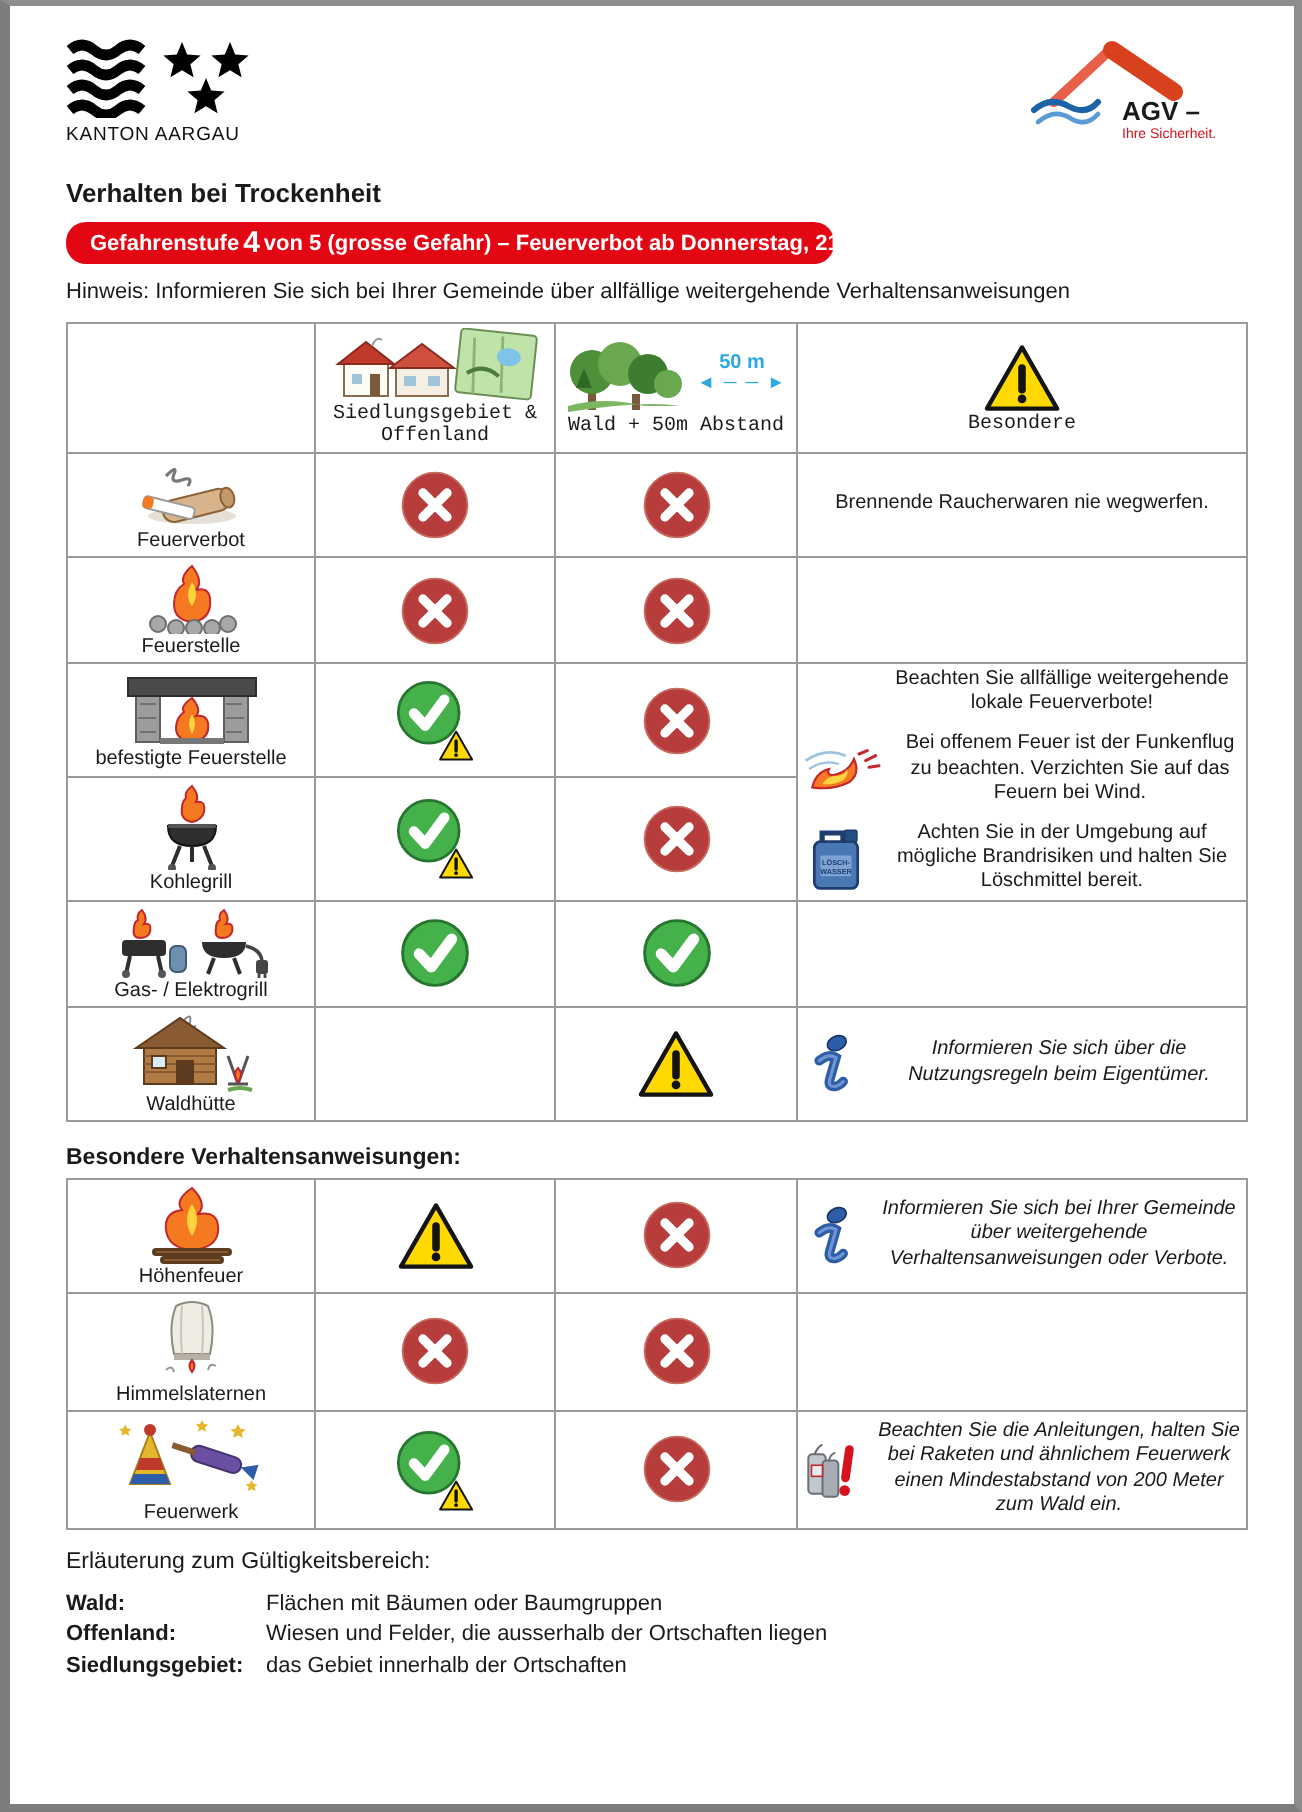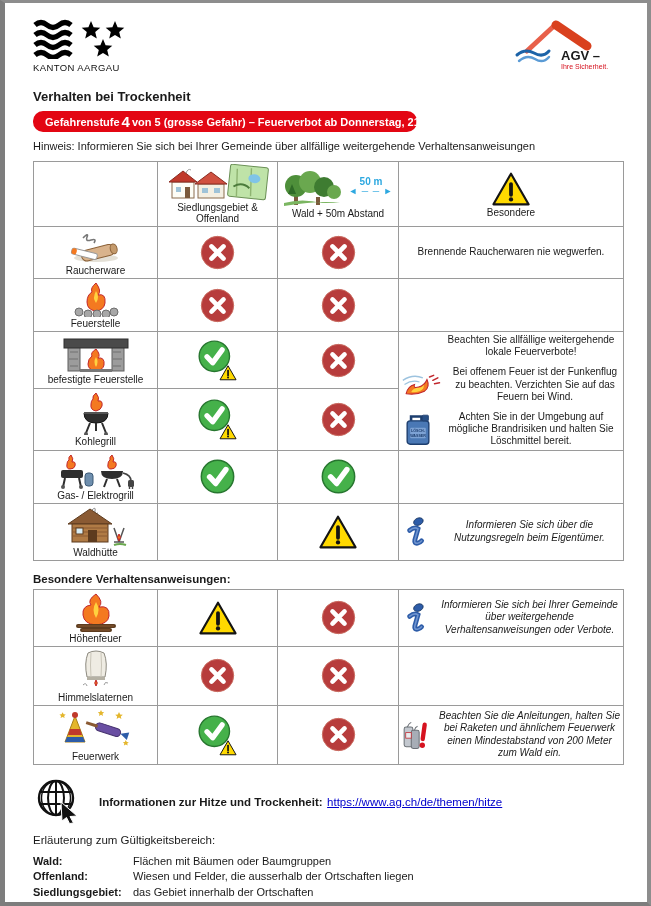--- a/index.html
+++ b/index.html
@@ -43,21 +43,21 @@
   .st.small{width:40px;height:36px;}
   .hintrow{display:flex;align-items:center;gap:7px;font-style:italic;}
   .hintrow .hico{flex:0 0 30px;display:flex;justify-content:center;}
   .merged p{margin:0 0 8px 0;}
   .merged .withico{display:flex;align-items:center;gap:6px;}
   .merged .withico .hico{flex:0 0 34px;display:flex;justify-content:center;}
   .merged .plain{padding-left:40px;}
   .section-title{font-size:11.5px;font-weight:bold;margin:12px 0 4px 0;}
   
   .zone-head{display:flex;flex-direction:column;align-items:center;justify-content:flex-end;}
-  .zone-head .lbl{font-size:10px;line-height:1.1;}
+  .zone-head .lbl{font-size:10px;line-height:1.1;font-family:Liberation Mono, monospace;}
   .wald-wrap{display:flex;align-items:flex-end;gap:4px;}
   .dist{display:flex;flex-direction:column;align-items:center;margin-bottom:12px;}
   .dist .m{color:#2da8e0;font-size:10px;font-weight:bold;}
   .dist .arrow{color:#2da8e0;font-size:9px;letter-spacing:1px;line-height:.9;}
   
   .webrow{display:flex;align-items:center;gap:18px;margin:13px 0 2px 2px;}
   .webrow .txt{font-size:11.5px;font-weight:bold;}
   .webrow a{font-weight:normal;font-size:11.5px;color:#0000cc;}
   .scope-title{font-size:11.5px;font-weight:normal;margin:10px 0 8px 0;}
   .defs{font-size:11px;line-height:1.45;}
@@ -226,21 +226,21 @@
             <ellipse cx="33" cy="28" rx="22" ry="4" fill="#e4e0d6"></ellipse>
             <g transform="rotate(-14 36 22)">
               <rect x="18" y="17" width="34" height="11" rx="5.5" fill="#d9b38c" stroke="#8c6239"></rect>
               <ellipse cx="51" cy="22.5" rx="3.4" ry="5" fill="#c49a6c" stroke="#8c6239"></ellipse>
             </g>
             <g transform="rotate(14 26 26)">
               <rect x="8" y="22" width="26" height="6" rx="2" fill="#fff" stroke="#9a9a9a"></rect>
               <rect x="8" y="22" width="5" height="6" rx="2" fill="#f47920"></rect>
             </g>
           </svg>
-          <span class="lbl">Raucherware</span>
+          <span class="lbl">Feuerverbot</span>
         </div>
             </td>
         <td>
               <svg class="st" viewBox="0 0 40 40">
                 <use href="#sym-forbidden"></use>
               </svg>
             </td>
         <td>
               <svg class="st" viewBox="0 0 40 40">
                 <use href="#sym-forbidden"></use>
@@ -542,33 +542,20 @@
                     <use href="#sym-firecracker"></use>
                   </svg>
                 </span>
             <span>Beachten Sie die Anleitungen, halten Sie bei Raketen und ähnlichem Feuerwerk einen Mindestabstand von 200 Meter zum Wald ein.</span>
           </div>
         </td>
       </tr>
     </tbody>
       </table>
 
-    <div class="webrow">
-      <svg width="46" height="46" viewBox="0 0 46 46">
-        <circle cx="21" cy="20" r="17" fill="none" stroke="#111" stroke-width="2.4"></circle>
-        <ellipse cx="21" cy="20" rx="8" ry="17" fill="none" stroke="#111" stroke-width="2"></ellipse>
-        <ellipse cx="21" cy="20" rx="14.5" ry="17" fill="none" stroke="#111" stroke-width="1.4"></ellipse>
-        <path d="M4.5 14 h33 M4 26 h34 M21 3 v34" stroke="#111" stroke-width="2"></path>
-        <path d="M26 24 L42 38 L35 38.5 L38.5 45 L34.5 45.5 L31.5 39.5 L27 43 Z" fill="#111" stroke="#fff" stroke-width="1"></path>
-      </svg>
-      <div>
-        <span class="txt">Informationen zur Hitze und Trockenheit:</span>
-        <a href="#">https://www.ag.ch/de/themen/hitze</a>
-      </div>
-    </div>
 
     <div class="scope-title">Erläuterung zum Gültigkeitsbereich:</div>
     <div class="defs">
       <div class="row">
         <span class="term">Wald:</span>
         <span>Flächen mit Bäumen oder Baumgruppen</span>
       </div>
       <div class="row">
         <span class="term">Offenland:</span>
         <span>Wiesen und Felder, die ausserhalb der Ortschaften liegen</span>

